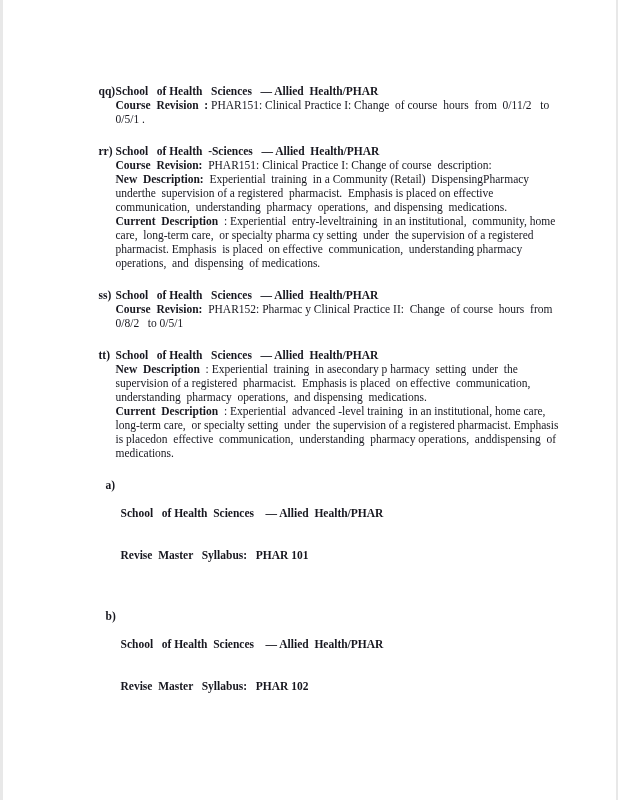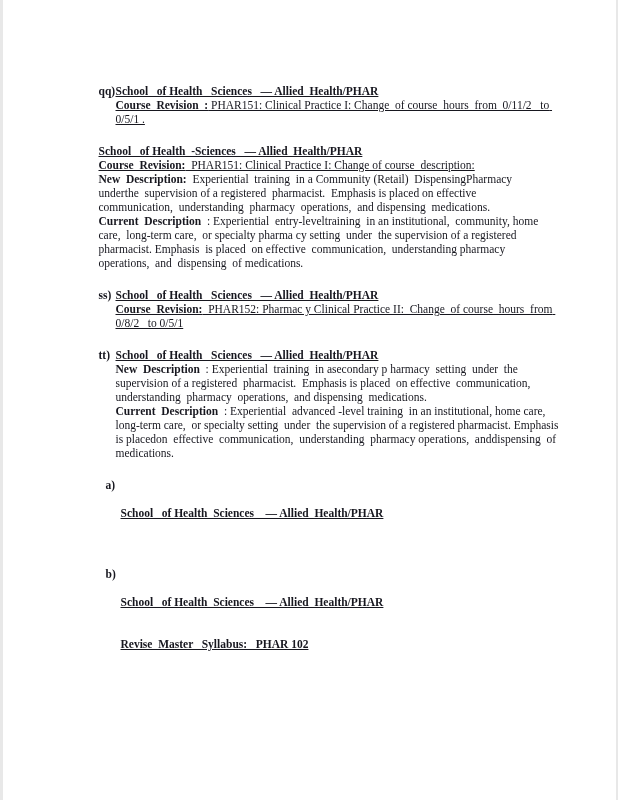--- a/index.html
+++ b/index.html
@@ -14,21 +14,21 @@
     line-height: 14px;
     color: #17171f;
     box-sizing: border-box;
     padding-top: 84px;
     overflow: hidden;
   }
   .b { font-weight: bold; }
   .item { display: flex; margin: 0 50px 18px 96px; }
   .item-label { width: 17px; flex: none; font-weight: bold; white-space: pre-wrap; }
   .item-body { width: 447px; flex: none; }
-  .line { white-space: pre-wrap; text-decoration: underline; }
+  .line { white-space: pre-wrap; }
   .para { white-space: pre-wrap; }
   .consent { margin-top: 14px; }
   .sec-heading { margin: 0 0 14px 78px; white-space: pre-wrap; }
   .sec-num { display: inline-block; width: 39px; }
   .citem { display: flex; margin: 0 0 19px 103px; font-weight: bold; }
   .citem-label { width: 15px; flex: none; white-space: pre-wrap; }
   .citem-body { white-space: pre-wrap; }
 </style>
 </head>
 <body>
@@ -39,20 +39,21 @@
 
     <div class="item">
       <span class="item-label">qq)</span>
       <div class="item-body">
         <div class="line b">School   of Health   Sciences   — Allied  Health/PHAR</div>
         <div class="line"><span class="b">Course  Revision  :</span><span> PHAR151: Clinical Practice I: Change  of course  hours  from  0/11/2   to 0/5/1 .</span></div>
       </div>
     </div>
 
     <div class="item">
+      <span class="item-label">rr)</span>
       <div class="item-body">
         <div class="line b">School   of Health  -Sciences   — Allied  Health/PHAR</div>
         <div class="line"><span class="b">Course  Revision:</span><span>  PHAR151: Clinical Practice I: Change of course  description:</span></div>
         <div class="para"><span class="b">New  Description:</span><span>  Experiential  training  in a Community (Retail)  DispensingPharmacy underthe  supervision of a registered  pharmacist.  Emphasis is placed on effective communication,  understanding  pharmacy  operations,  and dispensing  medications.</span></div>
         <div class="para"><span class="b">Current  Description</span><span>  : Experiential  entry-leveltraining  in an institutional,  community, home care,  long-term care,  or specialty pharma cy setting  under  the supervision of a registered  pharmacist. Emphasis  is placed  on effective  communication,  understanding pharmacy  operations,  and  dispensing  of medications.</span></div>
       </div>
     </div>
 
     <div class="item">
       <span class="item-label">ss)</span>
@@ -73,20 +74,21 @@
 
   </section>
 
   <section class="consent">
 
 
     <div class="citem">
       <span class="citem-label">a)</span>
       <div class="citem-body">
         <div class="line">School   of Health  Sciences    — Allied  Health/PHAR</div>
+        <div class="line">Revise  Master   Syllabus:   PHAR 101</div>
       </div>
     </div>
 
     <div class="citem">
       <span class="citem-label">b)</span>
       <div class="citem-body">
         <div class="line">School   of Health  Sciences    — Allied  Health/PHAR</div>
         <div class="line">Revise  Master   Syllabus:   PHAR 102</div>
       </div>
     </div>

